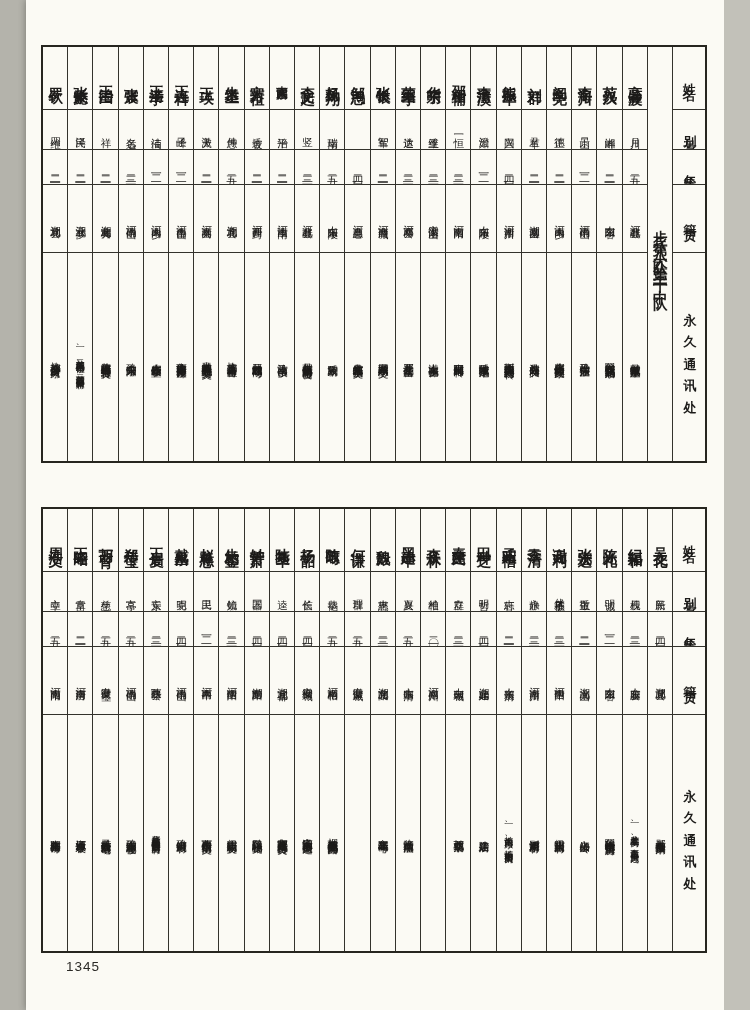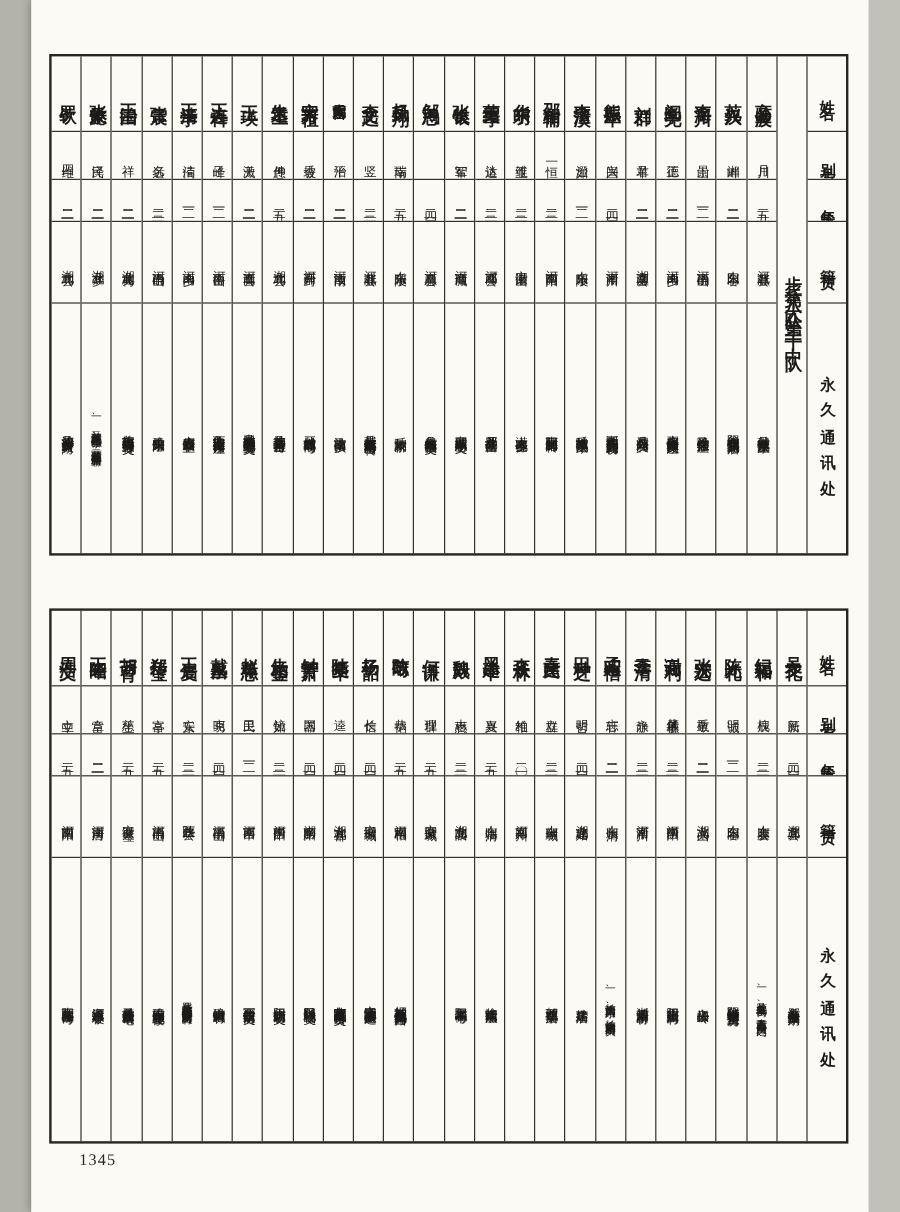--- a/index.html
+++ b/index.html
@@ -62,21 +62,21 @@
   .hdr.r-address .vt{letter-spacing:22px;}
   .title-col{justify-content:center;align-items:center;}
   .unit-title{
     writing-mode:vertical-rl;text-orientation:upright;
     font-size:14.5px;font-weight:bold;letter-spacing:6px;line-height:1;
     margin:auto;
   }
   .page-number{
     position:absolute;left:40px;top:959px;
     font-size:13.5px;letter-spacing:1px;color:#2b2a26;
-    font-family:Liberation Serif, serif;
+    font-family:Liberation Sans, sans-serif;
     text-align:center;
   }
 </style>
 </head>
 <body>
 
 <div class="scan">
   <div class="page">
 
     <section class="roster t-top" id="table-top">

